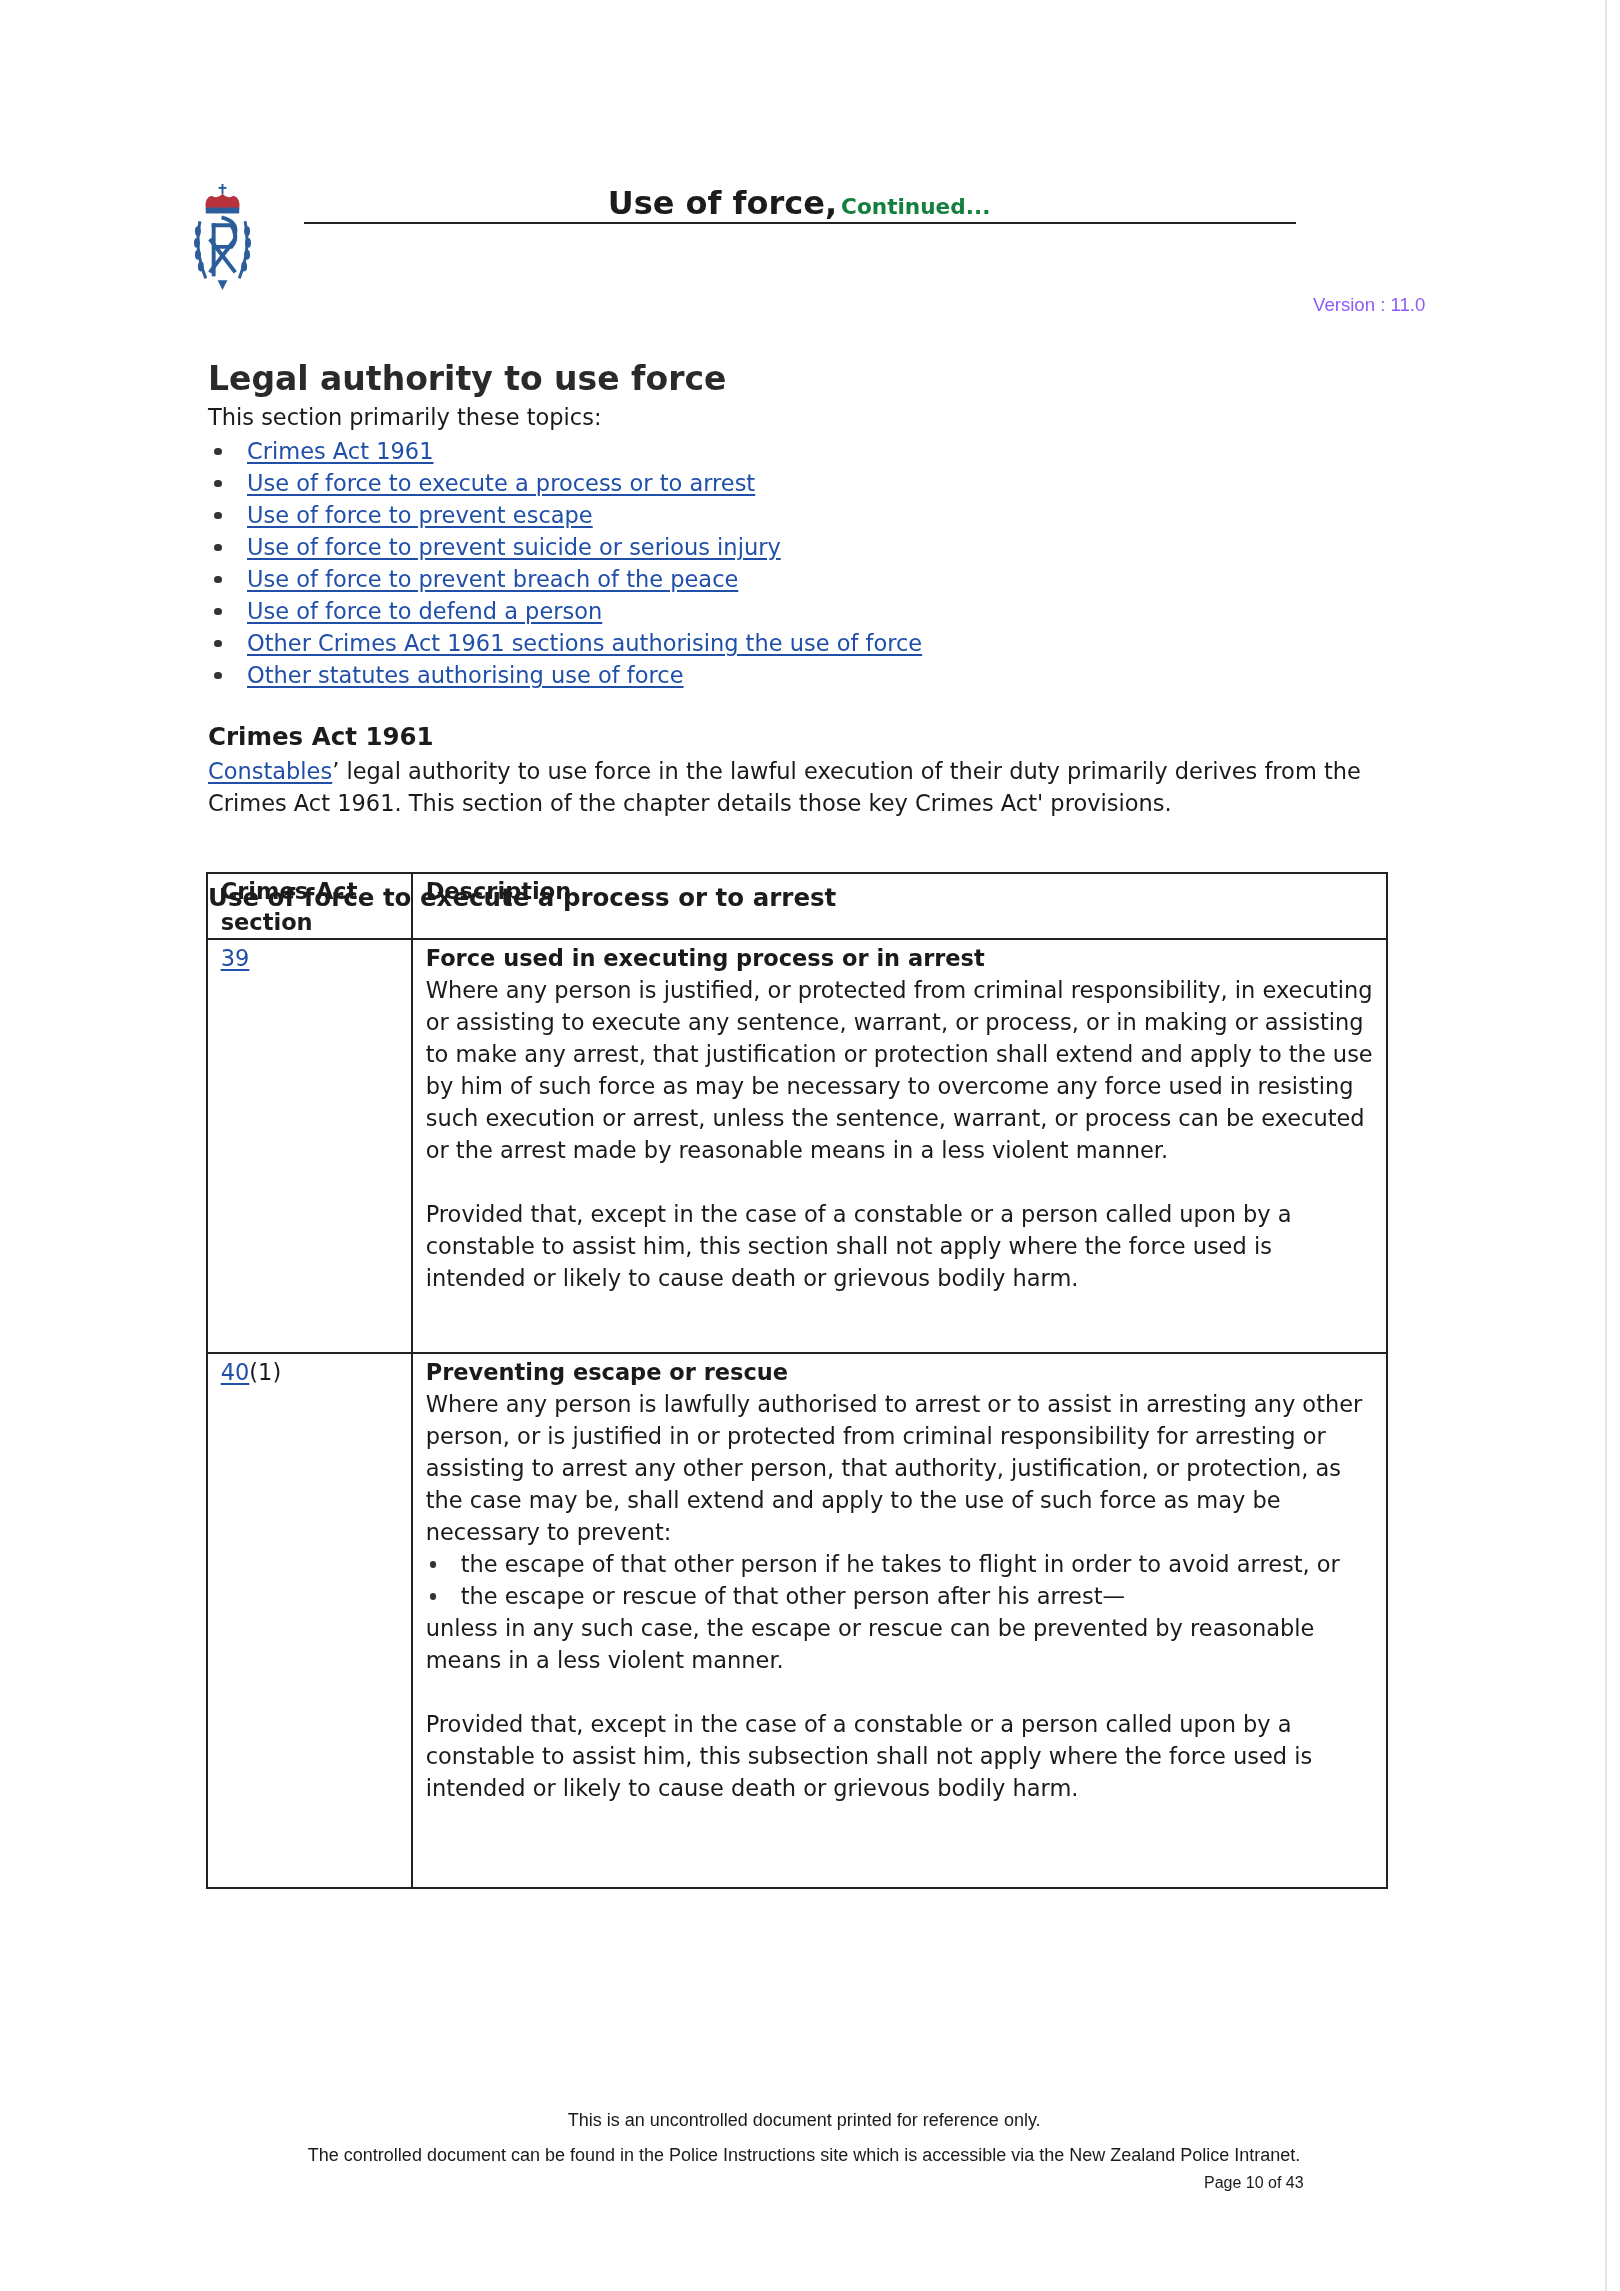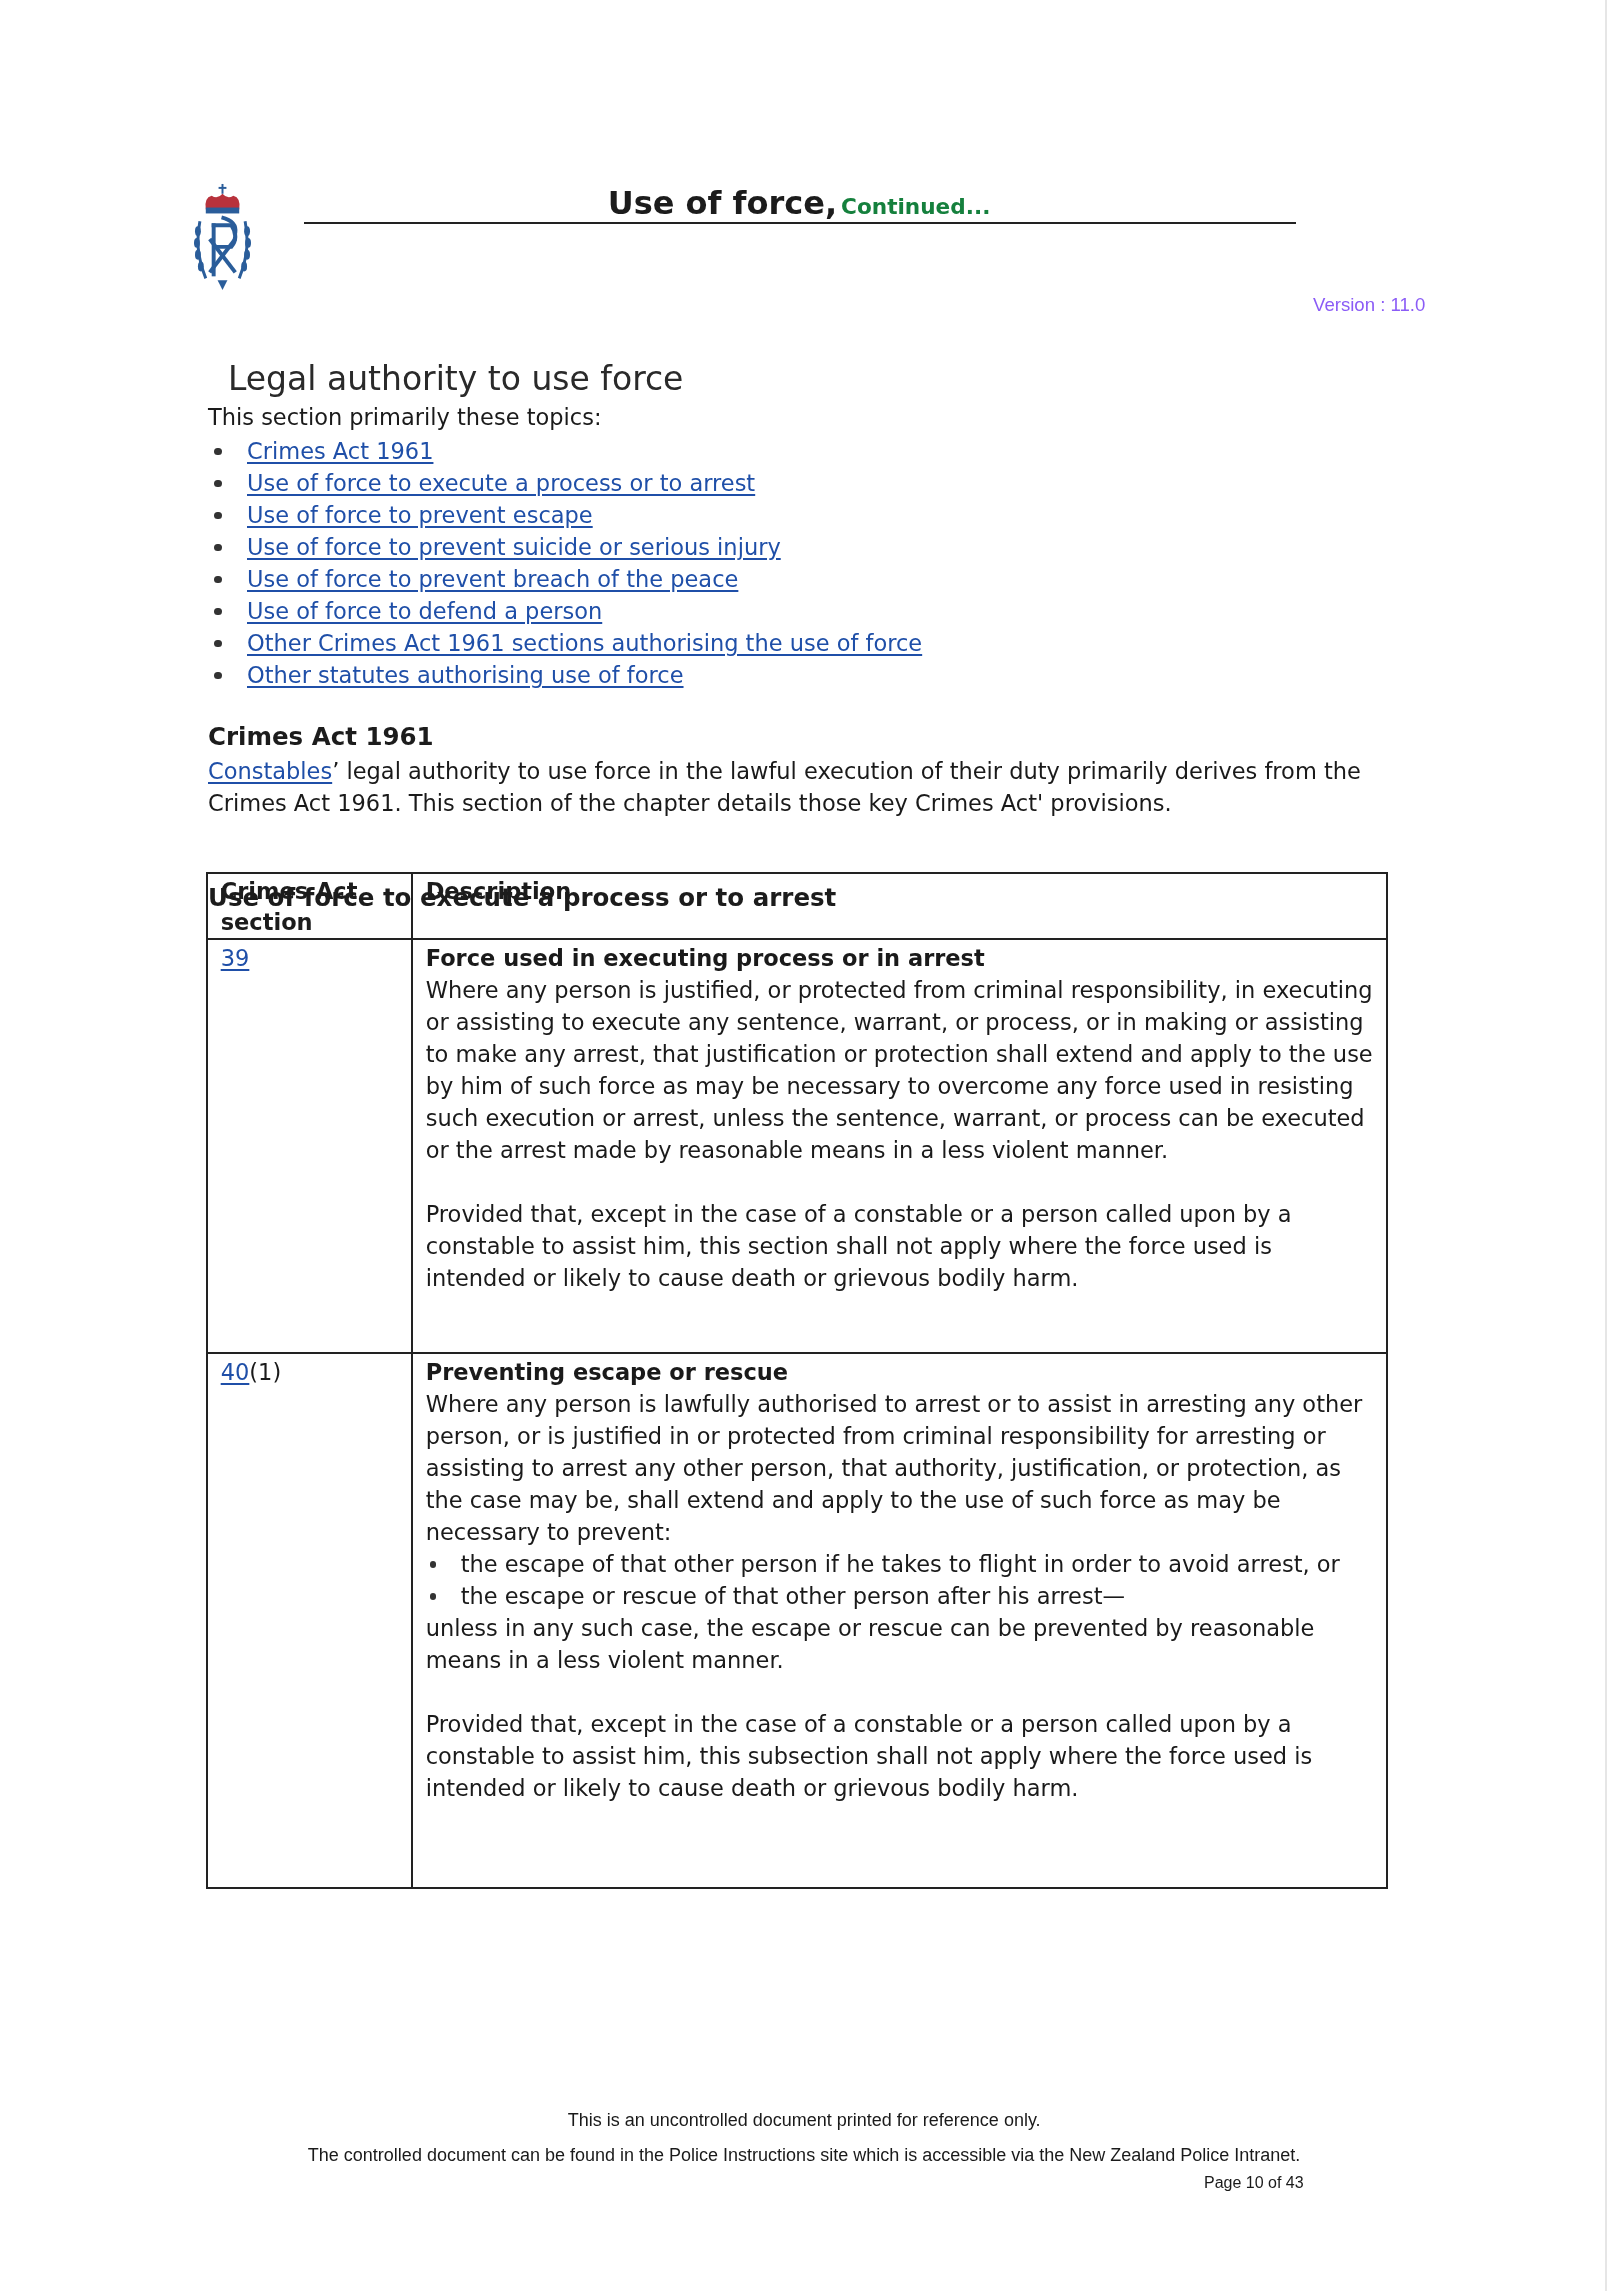--- a/index.html
+++ b/index.html
@@ -9,21 +9,21 @@
 
   
   .logo { position: absolute; left: 192px; top: 182px; width: 61px; height: 114px; }
   .doc-title { position: absolute; left: 304px; width: 990px; top: 184px; text-align: center; white-space: nowrap; }
   .doc-title .big { font-family: "DejaVu Sans", sans-serif; font-weight: bold; font-size: 32px; color: #1c1c1c; letter-spacing: 0px; }
   .doc-title .small { font-family: "DejaVu Sans", sans-serif; font-weight: bold; font-size: 21.6px; color: #15803d; }
   .title-rule { position: absolute; left: 304px; top: 222px; width: 992px; height: 2px; background: #222; }
   .version { position: absolute; left: 1313px; top: 294px; font-family: "Liberation Sans", sans-serif; font-size: 18.6px; color: #8b5cf6; white-space: nowrap; }
 
   
-  .h1 { position: absolute; left: 208px; top: 359px; font-family: "DejaVu Sans", sans-serif; font-weight: normal; font-size: 33px; color: #2a2a2a; white-space: nowrap; margin-left: 20px; }
+  .h1 { position: absolute; left: 208px; top: 359px; font-family: "DejaVu Sans", sans-serif; font-weight: bold; font-size: 33px; color: #2a2a2a; white-space: nowrap; }
   .body-text { font-family: "DejaVu Sans", sans-serif; font-size: 22.5px; color: #1a1a1a; }
   .intro { position: absolute; left: 208px; top: 404px; white-space: nowrap; }
   .topics { position: absolute; left: 208px; top: 435px; margin: 0; padding: 0; list-style: none; }
   .topics li { height: 32px; line-height: 32px; white-space: nowrap; position: relative; padding-left: 39px; }
   .bullet { position: absolute; left: 5.9px; top: 12.7px; width: 7.8px; height: 7.8px; border-radius: 50%; background: #333; }
   a.link { color: #1f4fa8; text-decoration: underline; text-underline-offset: 2.9px; }
 
   .h2 { position: absolute; left: 208px; top: 722px; font-family: "DejaVu Sans", sans-serif; font-weight: bold; font-size: 24.5px; color: #1c1c1c; white-space: nowrap; }
   .para { position: absolute; left: 208px; top: 755px; width: 1176px; line-height: 32px; }
 

